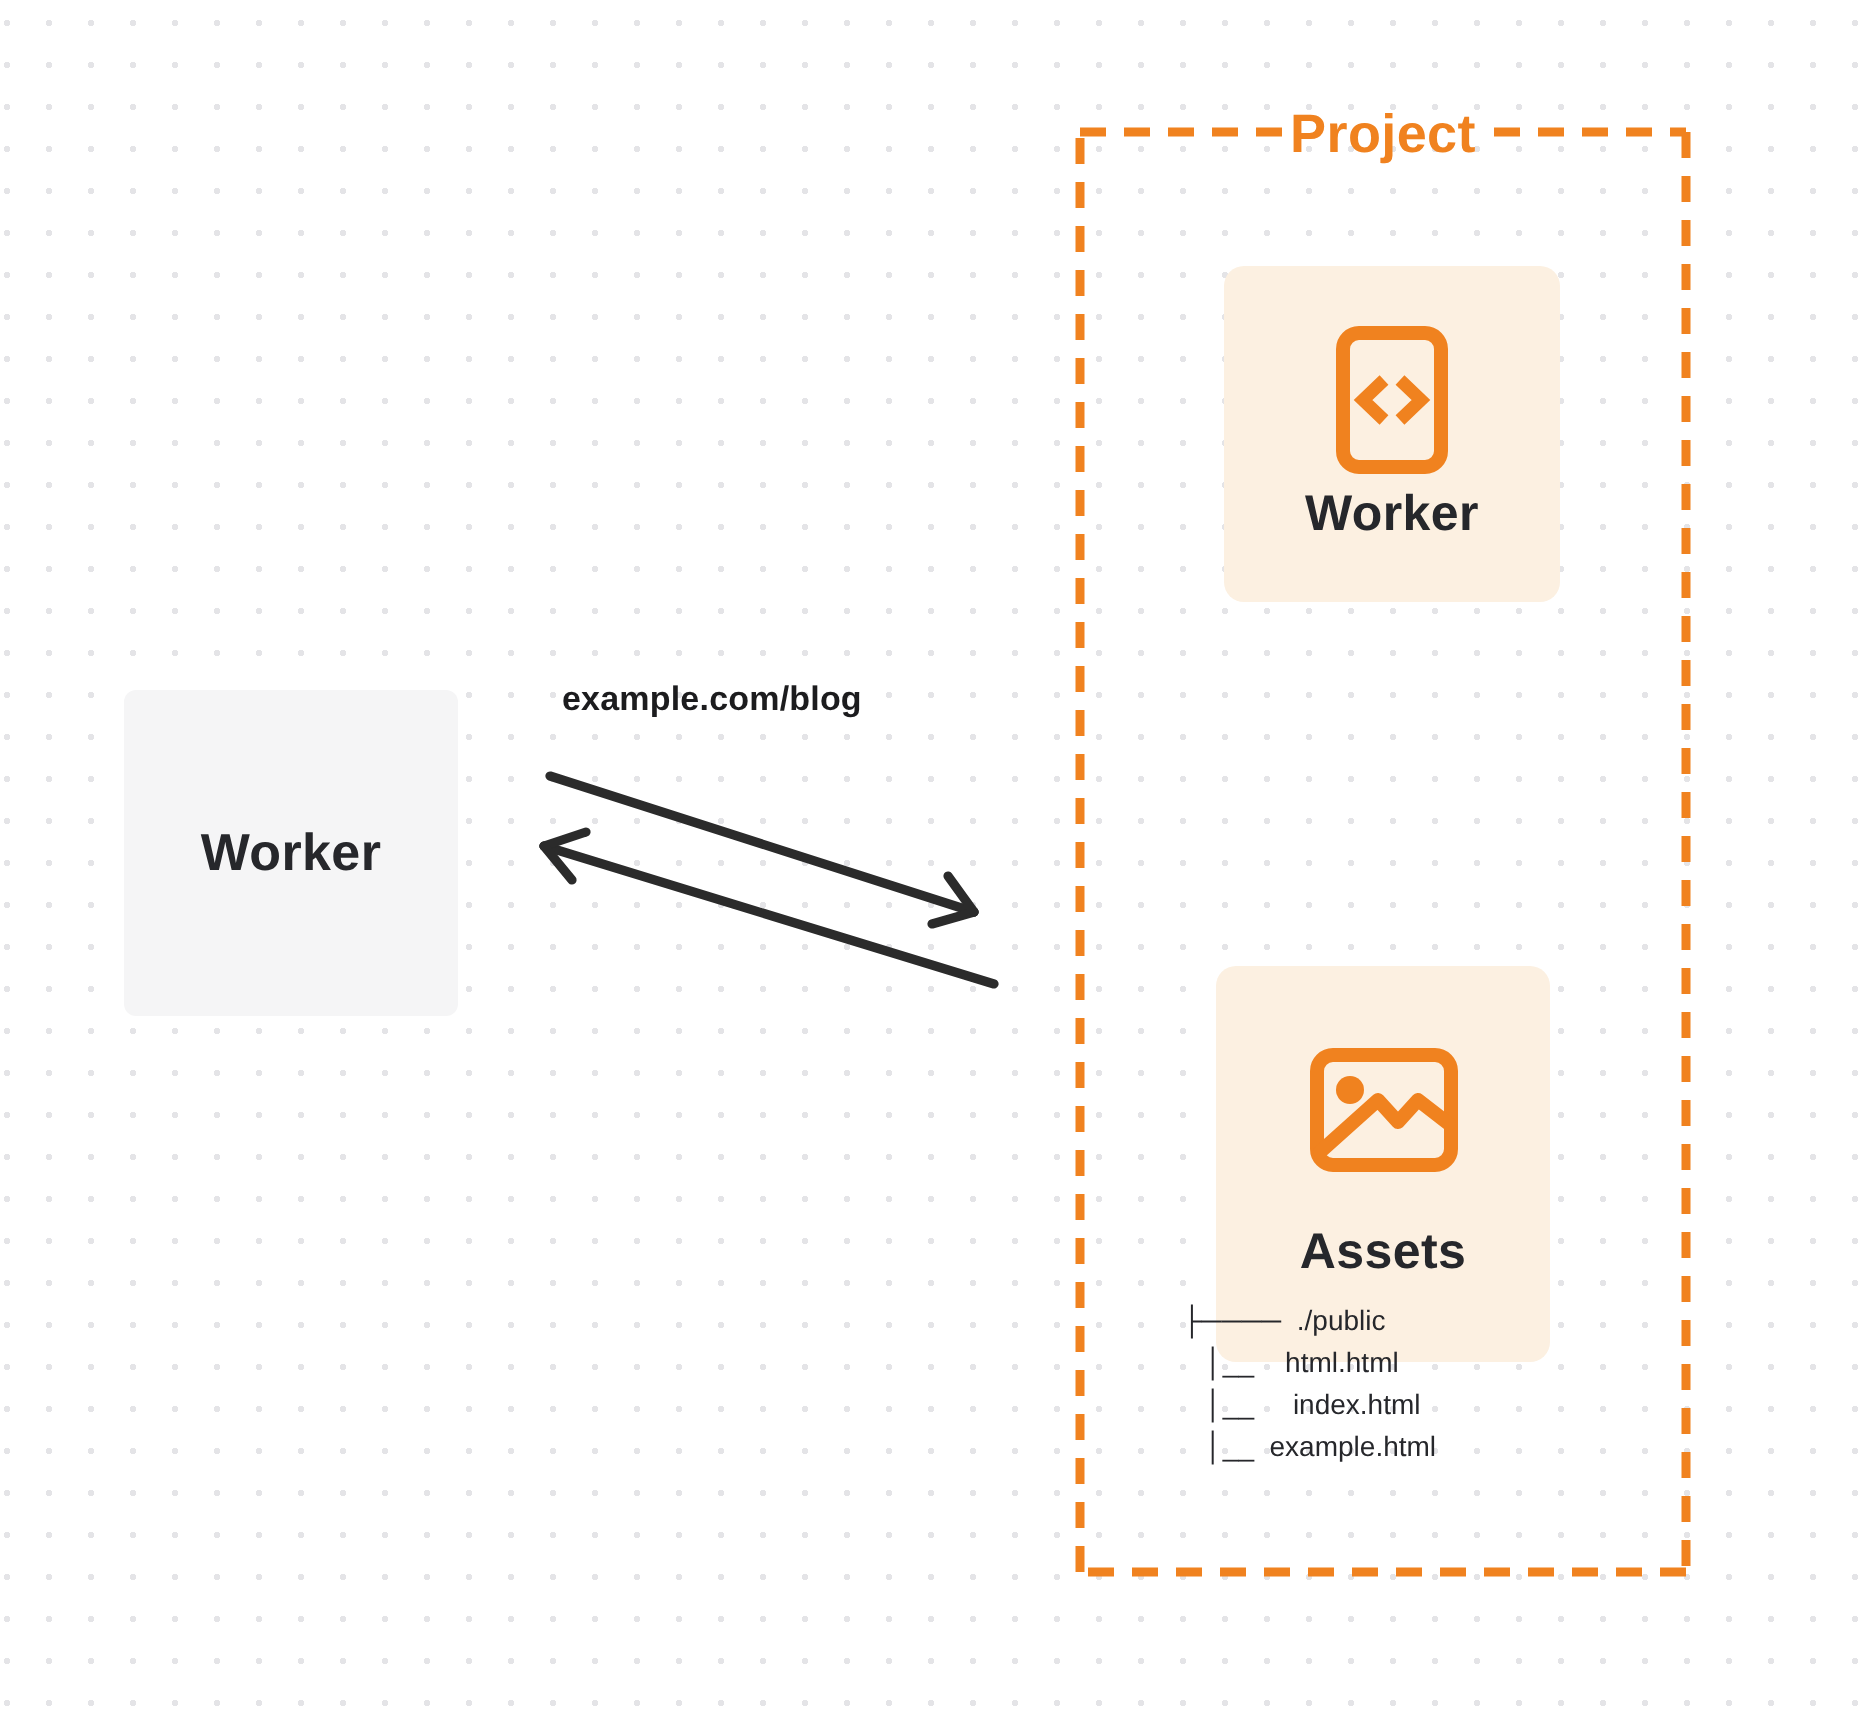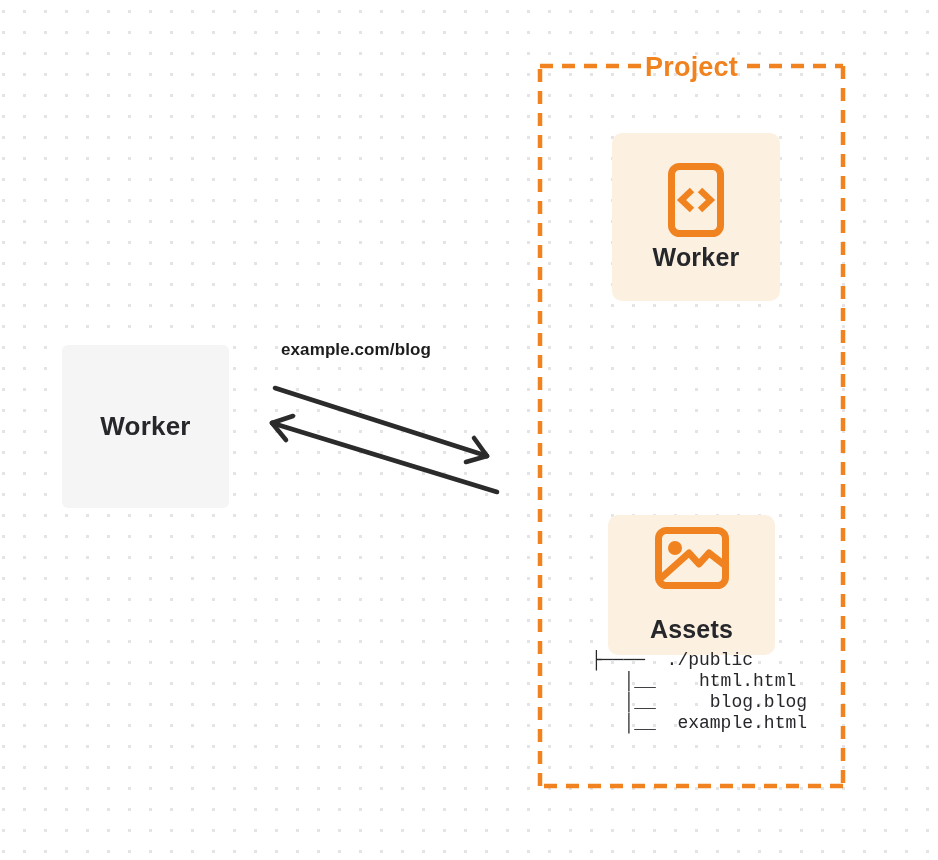--- a/index.html
+++ b/index.html
@@ -34,26 +34,26 @@
     text-align:center;font-weight:700;font-size:27px;color:#f0821f;
     letter-spacing:.2px;
   }
 
   .card{
     position:absolute;background:#fcf0e1;border-radius:10px;
     display:flex;flex-direction:column;align-items:center;justify-content:center;
   }
   .card .card-label{font-weight:700;font-size:25px;color:#26272b;letter-spacing:.2px;}
   .worker-card{left:612px;top:133px;width:168px;height:168px;gap:6px;}
-  .assets-card{left:608px;top:483px;width:167px;height:140px;gap:26px;margin-top:32px;}
+  .assets-card{left:608px;top:483px;width:167px;height:198px;gap:26px;}
 
   .tree{
     position:absolute;left:591px;top:650px;
-    font-family:Liberation Mono, monospace;
-    font-size:18px;line-height:21px;color:#26272b;
+    font-family:Liberation Sans, sans-serif;
+    font-size:14px;line-height:21px;color:#26272b;
   }
   .tree pre{margin:0;font-family:inherit;white-space:pre;}
 </style>
 </head>
 <body>
 
 <div class="canvas">
 
   <svg class="overlay" viewBox="0 0 938 860" fill="none" xmlns="http://www.w3.org/2000/svg">
 
@@ -100,17 +100,17 @@
       <rect x="3.5" y="3.5" width="67" height="55" rx="8" stroke="#f0821f" stroke-width="7"></rect>
       <circle cx="20" cy="21" r="7" fill="#f0821f"></circle>
       <polyline points="5,52 34,26 44,37 54,26 69.5,38" stroke="#f0821f" stroke-width="7" stroke-linejoin="round" stroke-linecap="round"></polyline>
     </svg>
     <div class="card-label">Assets</div>
   </div>
 
   <div class="tree">
     <pre>├────  ./public</pre>
     <pre>   │__    html.html</pre>
-    <pre>   │__     blog.blog</pre>
+    <pre>   │__     index.html</pre>
     <pre>   │__  example.html</pre>
   </div>
 
 </div>
 
 </body></html>

